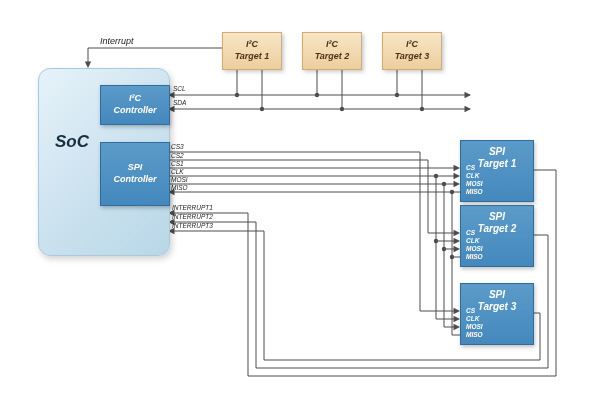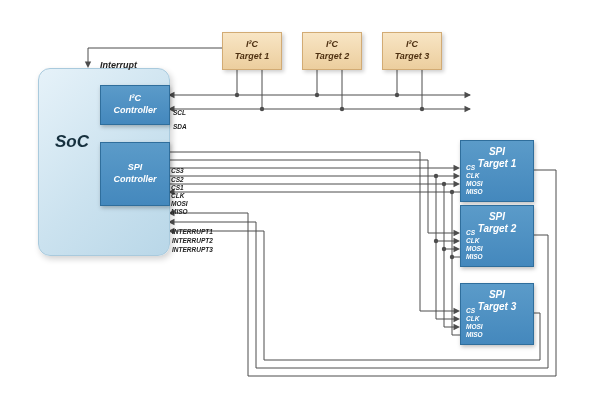--- a/index.html
+++ b/index.html
@@ -48,22 +48,22 @@
     text-align:center;padding-top:5px;font-size:10px;font-weight:bold;
     font-style:italic;line-height:1.2;
   }
   .pin{
     position:absolute;left:5px;font-size:6.5px;font-weight:bold;
     font-style:italic;line-height:1;color:#fff;
   }
   .pin1{top:24px;} .pin2{top:32px;} .pin3{top:40px;} .pin4{top:48px;}
 
   .sig{
-    position:absolute;font-size:6.5px;font-weight:bold;font-style:italic;
-    color:#222;line-height:1;white-space:nowrap;margin-top:24px;
+    position:absolute;font-size:6.5px;font-weight:normal;font-style:italic;
+    color:#222;line-height:1;white-space:nowrap;
   }
   .sig-lg{font-size:9px;}
 </style>
 </head>
 <body>
 
 <div class="stage">
 
   <svg class="wires" viewBox="0 0 600 400" xmlns="http://www.w3.org/2000/svg">
     <g stroke="#4d4d4d" stroke-width="1" fill="none">

